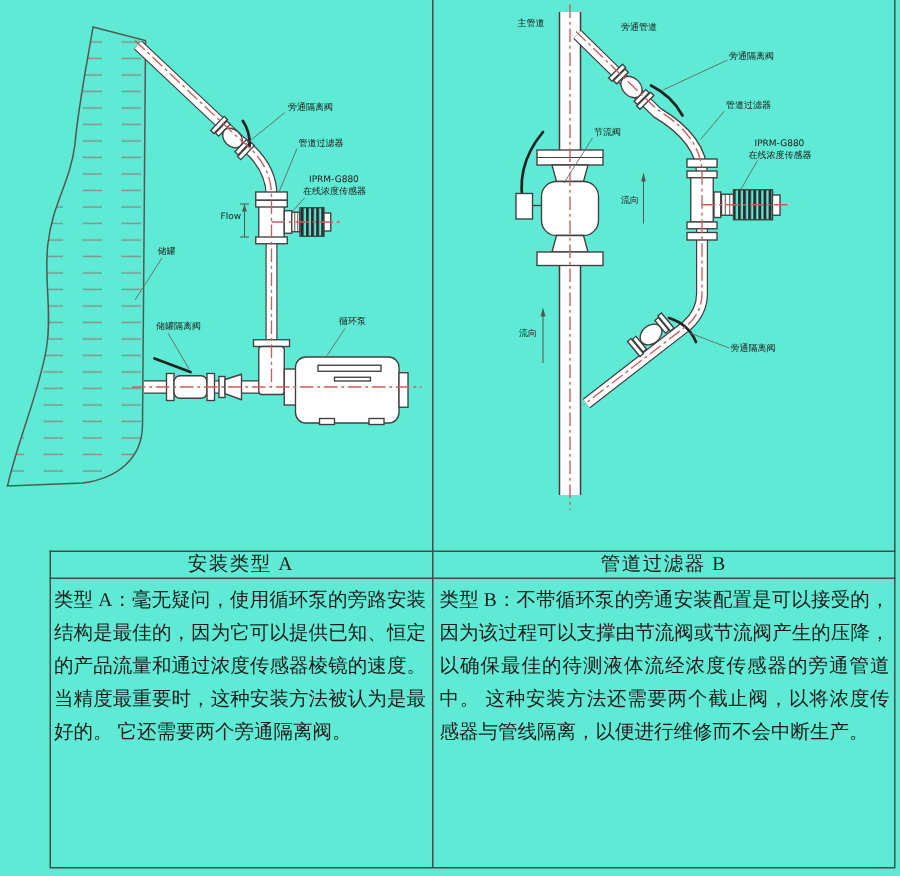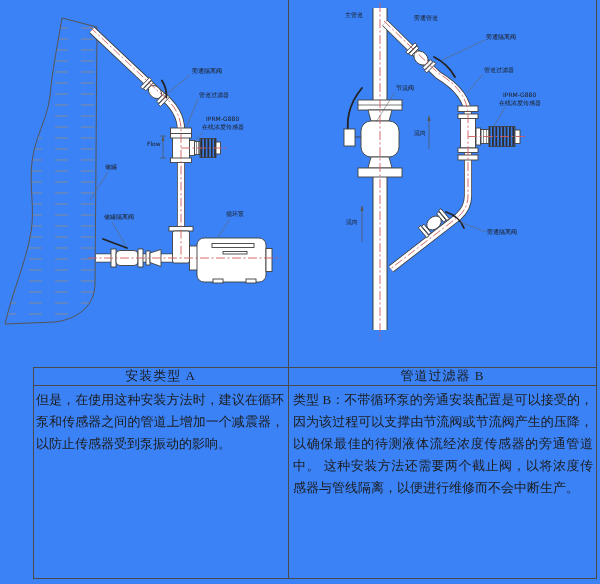--- a/index.html
+++ b/index.html
@@ -1,16 +1,16 @@
 <!DOCTYPE html>
 <html><head>
 <meta charset="utf-8">
 <style>
   html,body{margin:0;padding:0;background:#fff;}
-  .page{position:relative;width:600px;height:584px;background:#3b82f6;overflow:hidden;
+  .page{position:relative;width:600px;height:584px;background:#5eead4;overflow:hidden;
         font-family:"Liberation Serif","DejaVu Serif",serif;color:#1c1c1c;}
   .hline{position:absolute;left:33px;width:564px;height:1px;background:#4a4a4a;}
   .vline{position:absolute;width:1px;background:#4a4a4a;}
   .caption{position:absolute;top:368px;height:16px;line-height:16px;text-align:center;
            font-size:13px;letter-spacing:1px;}
   .textcell{position:absolute;top:389px;}
   .textcell p{margin:0;font-size:13px;line-height:22px;text-align:justify;}
   svg{position:absolute;top:0;}
   svg text{font-family:"DejaVu Sans","Liberation Sans",sans-serif;font-size:6px;fill:#1a1a1a;}
   .comp{fill:#fff;stroke:#3f3f3f;stroke-width:0.9;}
@@ -223,19 +223,19 @@
   <div class="hline" style="top:385px;"></div>
   <div class="hline" style="top:578px;"></div>
   <div class="vline" style="left:288px;top:0;height:578px;"></div>
   <div class="vline" style="left:596px;top:0;height:578px;"></div>
   <div class="vline" style="left:33px;top:367px;height:211px;"></div>
 
   <div class="caption" style="left:33px;width:255px;">安装类型 A</div>
   <div class="caption" style="left:289px;width:307px;">管道过滤器 B</div>
 
   <div class="textcell" style="left:36px;width:248px;">
-    <p>但是，在使用这种安装方法时，建议在循环泵和传感器之间的管道上增加一个减震器，以防止传感器受到泵振动的影响。</p>
+    <p>类型 A：毫无疑问，使用循环泵的旁路安装结构是最佳的，因为它可以提供已知、恒定的产品流量和通过浓度传感器棱镜的速度。当精度最重要时，这种安装方法被认为是最好的。 它还需要两个旁通隔离阀。</p>
   </div>
   <div class="textcell" style="left:293px;width:300px;">
     <p>类型 B：不带循环泵的旁通安装配置是可以接受的，因为该过程可以支撑由节流阀或节流阀产生的压降，以确保最佳的待测液体流经浓度传感器的旁通管道中。 这种安装方法还需要两个截止阀，以将浓度传感器与管线隔离，以便进行维修而不会中断生产。</p>
   </div>
 
 </div>
 
 </body></html>

